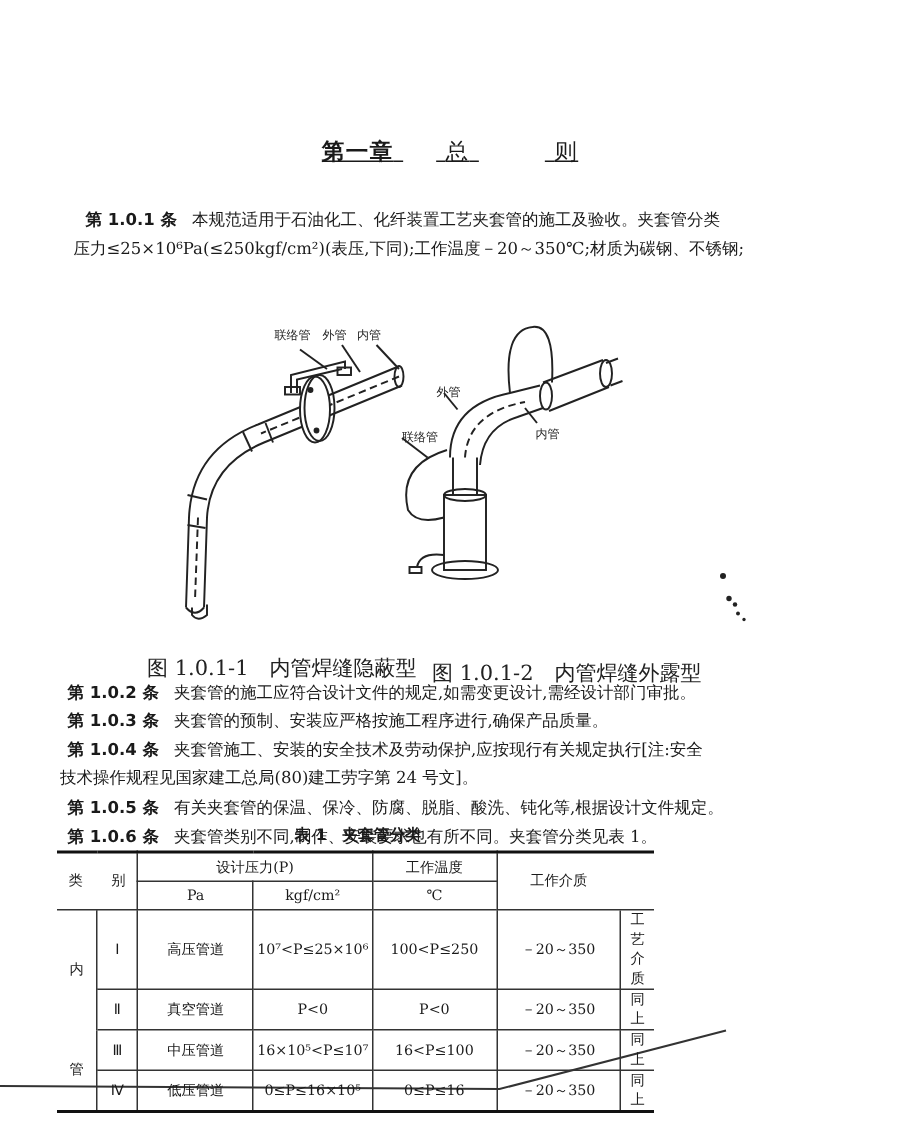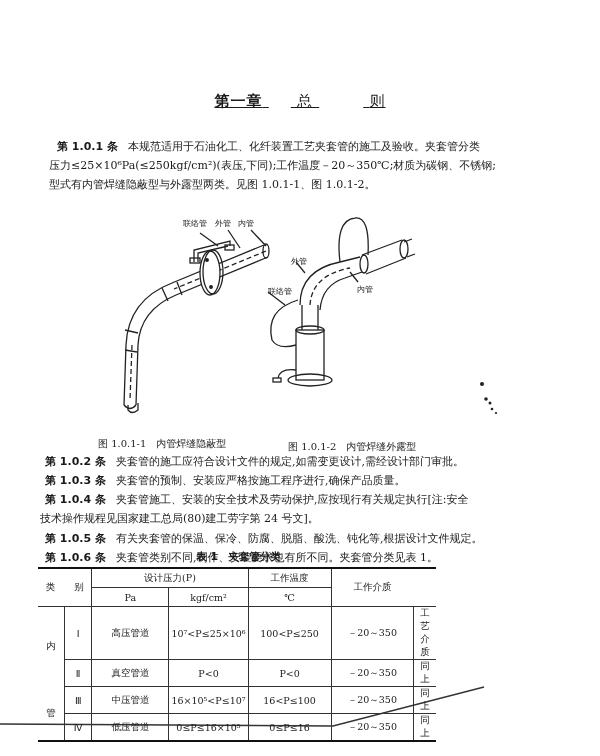--- a/index.html
+++ b/index.html
@@ -7,21 +7,21 @@
          font-family:"DejaVu Serif", "Liberation Serif", serif; color:#1a1a1a; }
   .abs { position:absolute; }
   .chapter { left:0; width:600px; top:92px; text-align:center; font-size:15px; font-weight:bold; letter-spacing:1px;text-decoration:underline; }
   .chapter .c1 { font-family:"DejaVu Sans", sans-serif; font-weight:bold; }
   .chapter .sp { display:inline-block; width:22px; }
   .chapter .c2 { font-weight:normal; }
   .para { font-size:11px; line-height:19px; color:#1a1a1a; }
   .art { font-weight:bold; font-family:"DejaVu Sans", sans-serif; margin-right:10px; }
   .p101 { left:57px; top:137px; width:492px; text-indent:0; }
   .p101 .l2, .p101 .l3 { display:block; margin-left:-8px; }
-  .fig-caption { font-size:10px; color:#222; }
+  .fig-caption { font-size:14px; color:#222; }
   .fig1cap { left:98px; top:437px; }
   .fig2cap { left:268px; top:440px;padding-left:20px; }
   .clause { left:45px; font-size:11px; line-height:19px; white-space:nowrap; }
   .c102 { top:452px; } .c103 { top:471px; } .c104 { top:490px; }
   .c104b { top:509px; left:40px;text-align:center; }
   .c105 { top:529px; } .c106 { top:548px; }
   .tbl-title { left:0; width:477px; top:550px; text-align:center; font-size:10.5px; font-weight:bold; font-family:"DejaVu Sans", sans-serif; }
   table.spec { position:absolute; left:38px; top:567px; border-collapse:collapse; font-size:9.5px; width:398px; }
   table.spec td, table.spec th { border:1px solid #333; text-align:center; height:18px; padding:0 2px; font-weight:normal; }
   table.spec { border-top:2px solid #111; border-bottom:2px solid #111; }
@@ -38,21 +38,20 @@
   <span class="c1">第一章</span>
   <span class="sp"></span>
   <span class="c2">总</span>
   <span class="sp"></span><span class="sp"></span>
   <span class="c2">则</span>
 </div>
 
 <div class="abs para p101">
   <span class="art">第 1.0.1 条</span><span>本规范适用于石油化工、化纤装置工艺夹套管的施工及验收。夹套管分类</span>
   <span class="l2">压力≤25×10⁶Pa(≤250kgf/cm²)(表压,下同);工作温度－20～350℃;材质为碳钢、不锈钢;</span>
-  <span class="l3">型式有内管焊缝隐蔽型与外露型两类。见图 1.0.1-1、图 1.0.1-2。</span>
 </div>
 
 <svg class="abs scribble" width="600" height="756" style="pointer-events:none;">
   <g stroke="#222" stroke-width="1.3" fill="none">
 
     <path d="M268 257 L176 295 Q140 310 138 345 L136 405"></path>
     <path d="M264 245 L172 283 Q128 300 126 345 L124 405"></path>
     <path d="M124 405 Q130 412 136 405"></path>
     <path d="M128 405 L128 410 Q132 415 138 410 L138 403"></path>
     <path d="M266 251 L174 289" stroke-dasharray="5,3"></path>

